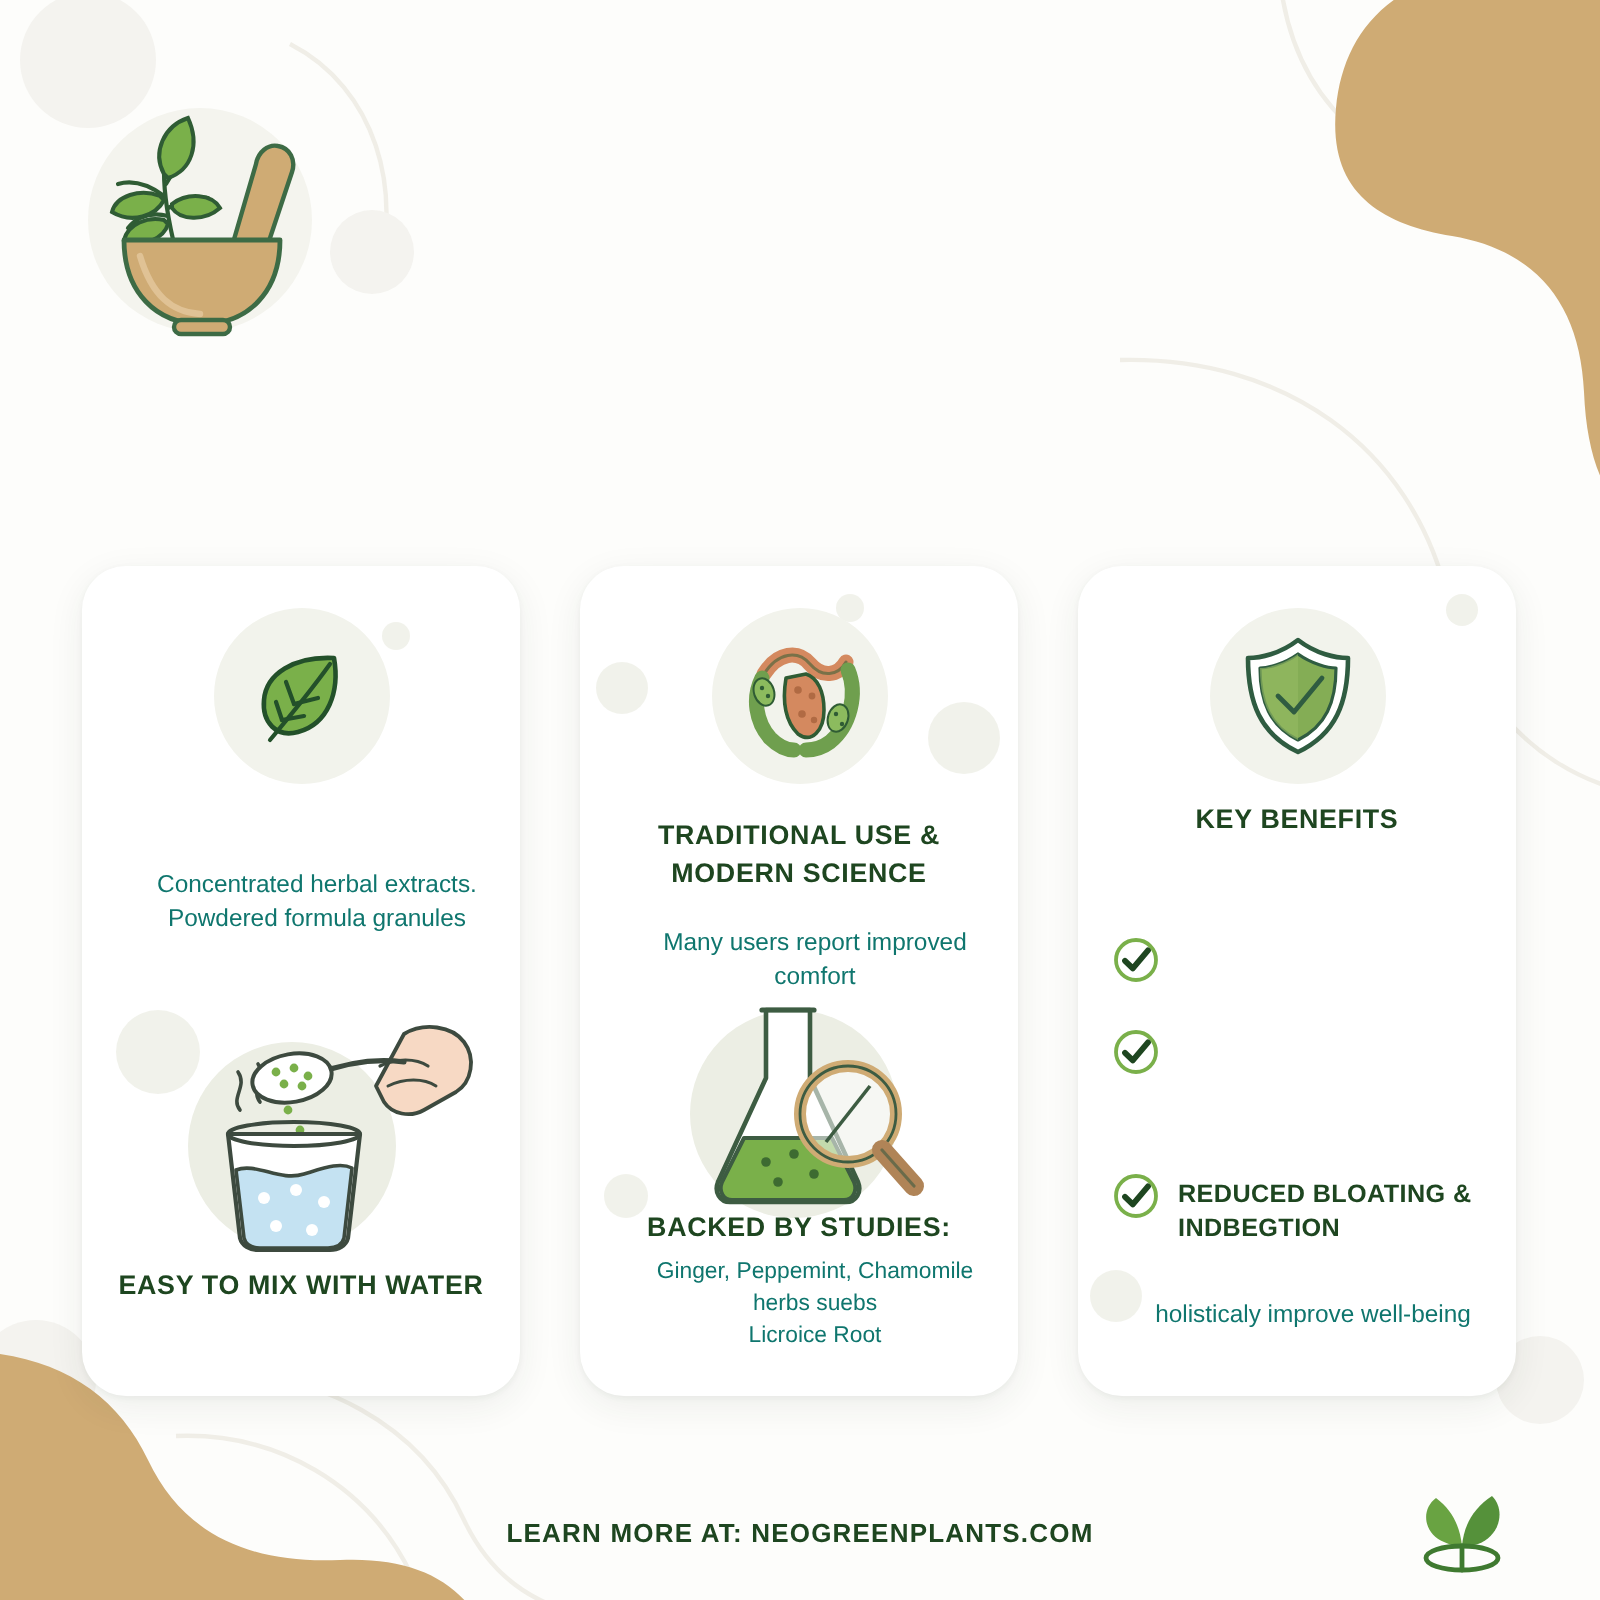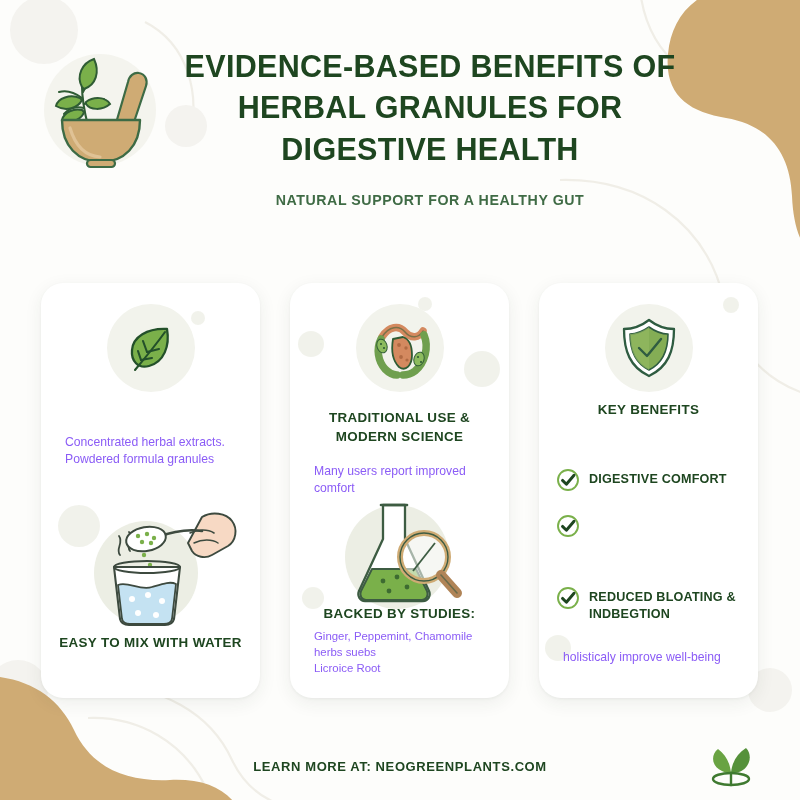--- a/index.html
+++ b/index.html
@@ -46,22 +46,22 @@
     position:absolute;left:50%;transform:translateX(-50%);
     width:88px;height:88px;border-radius:50%;
     background:#f2f3ec;display:flex;align-items:center;justify-content:center;
   }
   .card-heading{
     position:absolute;left:10px;right:10px;text-align:center;
     color:#1e4620;font-size:13.4px;font-weight:bold;letter-spacing:.35px;
     line-height:1.38;text-transform:uppercase;
   }
   .card-body{
-    position:absolute;left:24px;right:8px;
-    color:#8b5cf6;font-size:12.2px;line-height:1.42;
+    position:absolute;left:24px;right:8px;text-align:center;
+    color:#0f766e;font-size:12.2px;line-height:1.42;
   }
   .card-body.sm{font-size:11.4px;}
   .illus{position:absolute;left:50%;transform:translateX(-50%);}
 
   
   .benefit{position:absolute;left:17px;width:190px;display:flex;align-items:flex-start;gap:9px;}
   .benefit-check{flex:0 0 auto;width:24px;height:24px;margin-top:-1px;}
   .benefit-label{
     color:#1e4620;font-size:12.6px;font-weight:bold;letter-spacing:.2px;
     line-height:1.32;text-transform:uppercase;padding-top:2px;
@@ -126,28 +126,20 @@
       </g>
 
       <path d="M82 88 L 96 40 C 97 34, 102 30, 107 31 C 113 32, 116 38, 114 44 L 98 92 Z" fill="#cfab74" stroke="#3d6b45" stroke-width="2.2" stroke-linejoin="round"></path>
 
       <path d="M30 78 L 108 78 C 108 104, 92 120, 69 120 C 46 120, 30 104, 30 78 Z" fill="#cfab74" stroke="#3d6b45" stroke-width="2.4" stroke-linejoin="round"></path>
       <path d="M38 86 C 44 106, 54 114, 68 115" fill="none" stroke="#e0c295" stroke-width="3.2" stroke-linecap="round"></path>
 
       <rect x="55" y="118" width="28" height="7" rx="3.5" fill="#cfab74" stroke="#3d6b45" stroke-width="2.2"></rect>
     </svg>
 
-    <div class="title-block">
-      <h1 class="title">
-        <span>EVIDENCE-BASED BENEFITS OF</span><br>
-        <span>HERBAL GRANULES FOR</span><br>
-        <span>DIGESTIVE HEALTH</span>
-      </h1>
-      <p class="subtitle">NATURAL SUPPORT FOR A HEALTHY GUT</p>
-    </div>
   </div>
 
   <div class="cards">
 
     <div class="card c1">
       <div class="card-dot" style="left:17px;top:222px;width:42px;height:42px;"></div>
       <div class="card-dot" style="left:150px;top:28px;width:14px;height:14px;"></div>
 
       <div class="icon-badge" style="top:21px;">
         <svg width="56" height="56" viewBox="0 0 56 56" xmlns="http://www.w3.org/2000/svg">
@@ -302,21 +294,20 @@
         </svg>
       </div>
 
       <div class="card-heading" style="top:118px;">KEY BENEFITS</div>
 
       <div class="benefit" style="top:186px;">
         <svg class="benefit-check" viewBox="0 0 24 24" xmlns="http://www.w3.org/2000/svg">
           <circle cx="12" cy="12" r="10" fill="#ffffff" stroke="#7ab04a" stroke-width="1.9"></circle>
           <path d="M6.5 12.4 L 10.4 16.2 L 18 7.2" fill="none" stroke="#1e4620" stroke-width="2.9" stroke-linecap="round" stroke-linejoin="round"></path>
         </svg>
-        <span class="benefit-label">DIGESTIVE COMFORT</span>
       </div>
 
       <div class="benefit" style="top:232px;">
         <svg class="benefit-check" viewBox="0 0 24 24" xmlns="http://www.w3.org/2000/svg">
           <circle cx="12" cy="12" r="10" fill="#ffffff" stroke="#7ab04a" stroke-width="1.9"></circle>
           <path d="M6.5 12.4 L 10.4 16.2 L 18 7.2" fill="none" stroke="#1e4620" stroke-width="2.9" stroke-linecap="round" stroke-linejoin="round"></path>
         </svg>
       </div>
 
       <div class="benefit" style="top:280px;margin-top:24px;">

